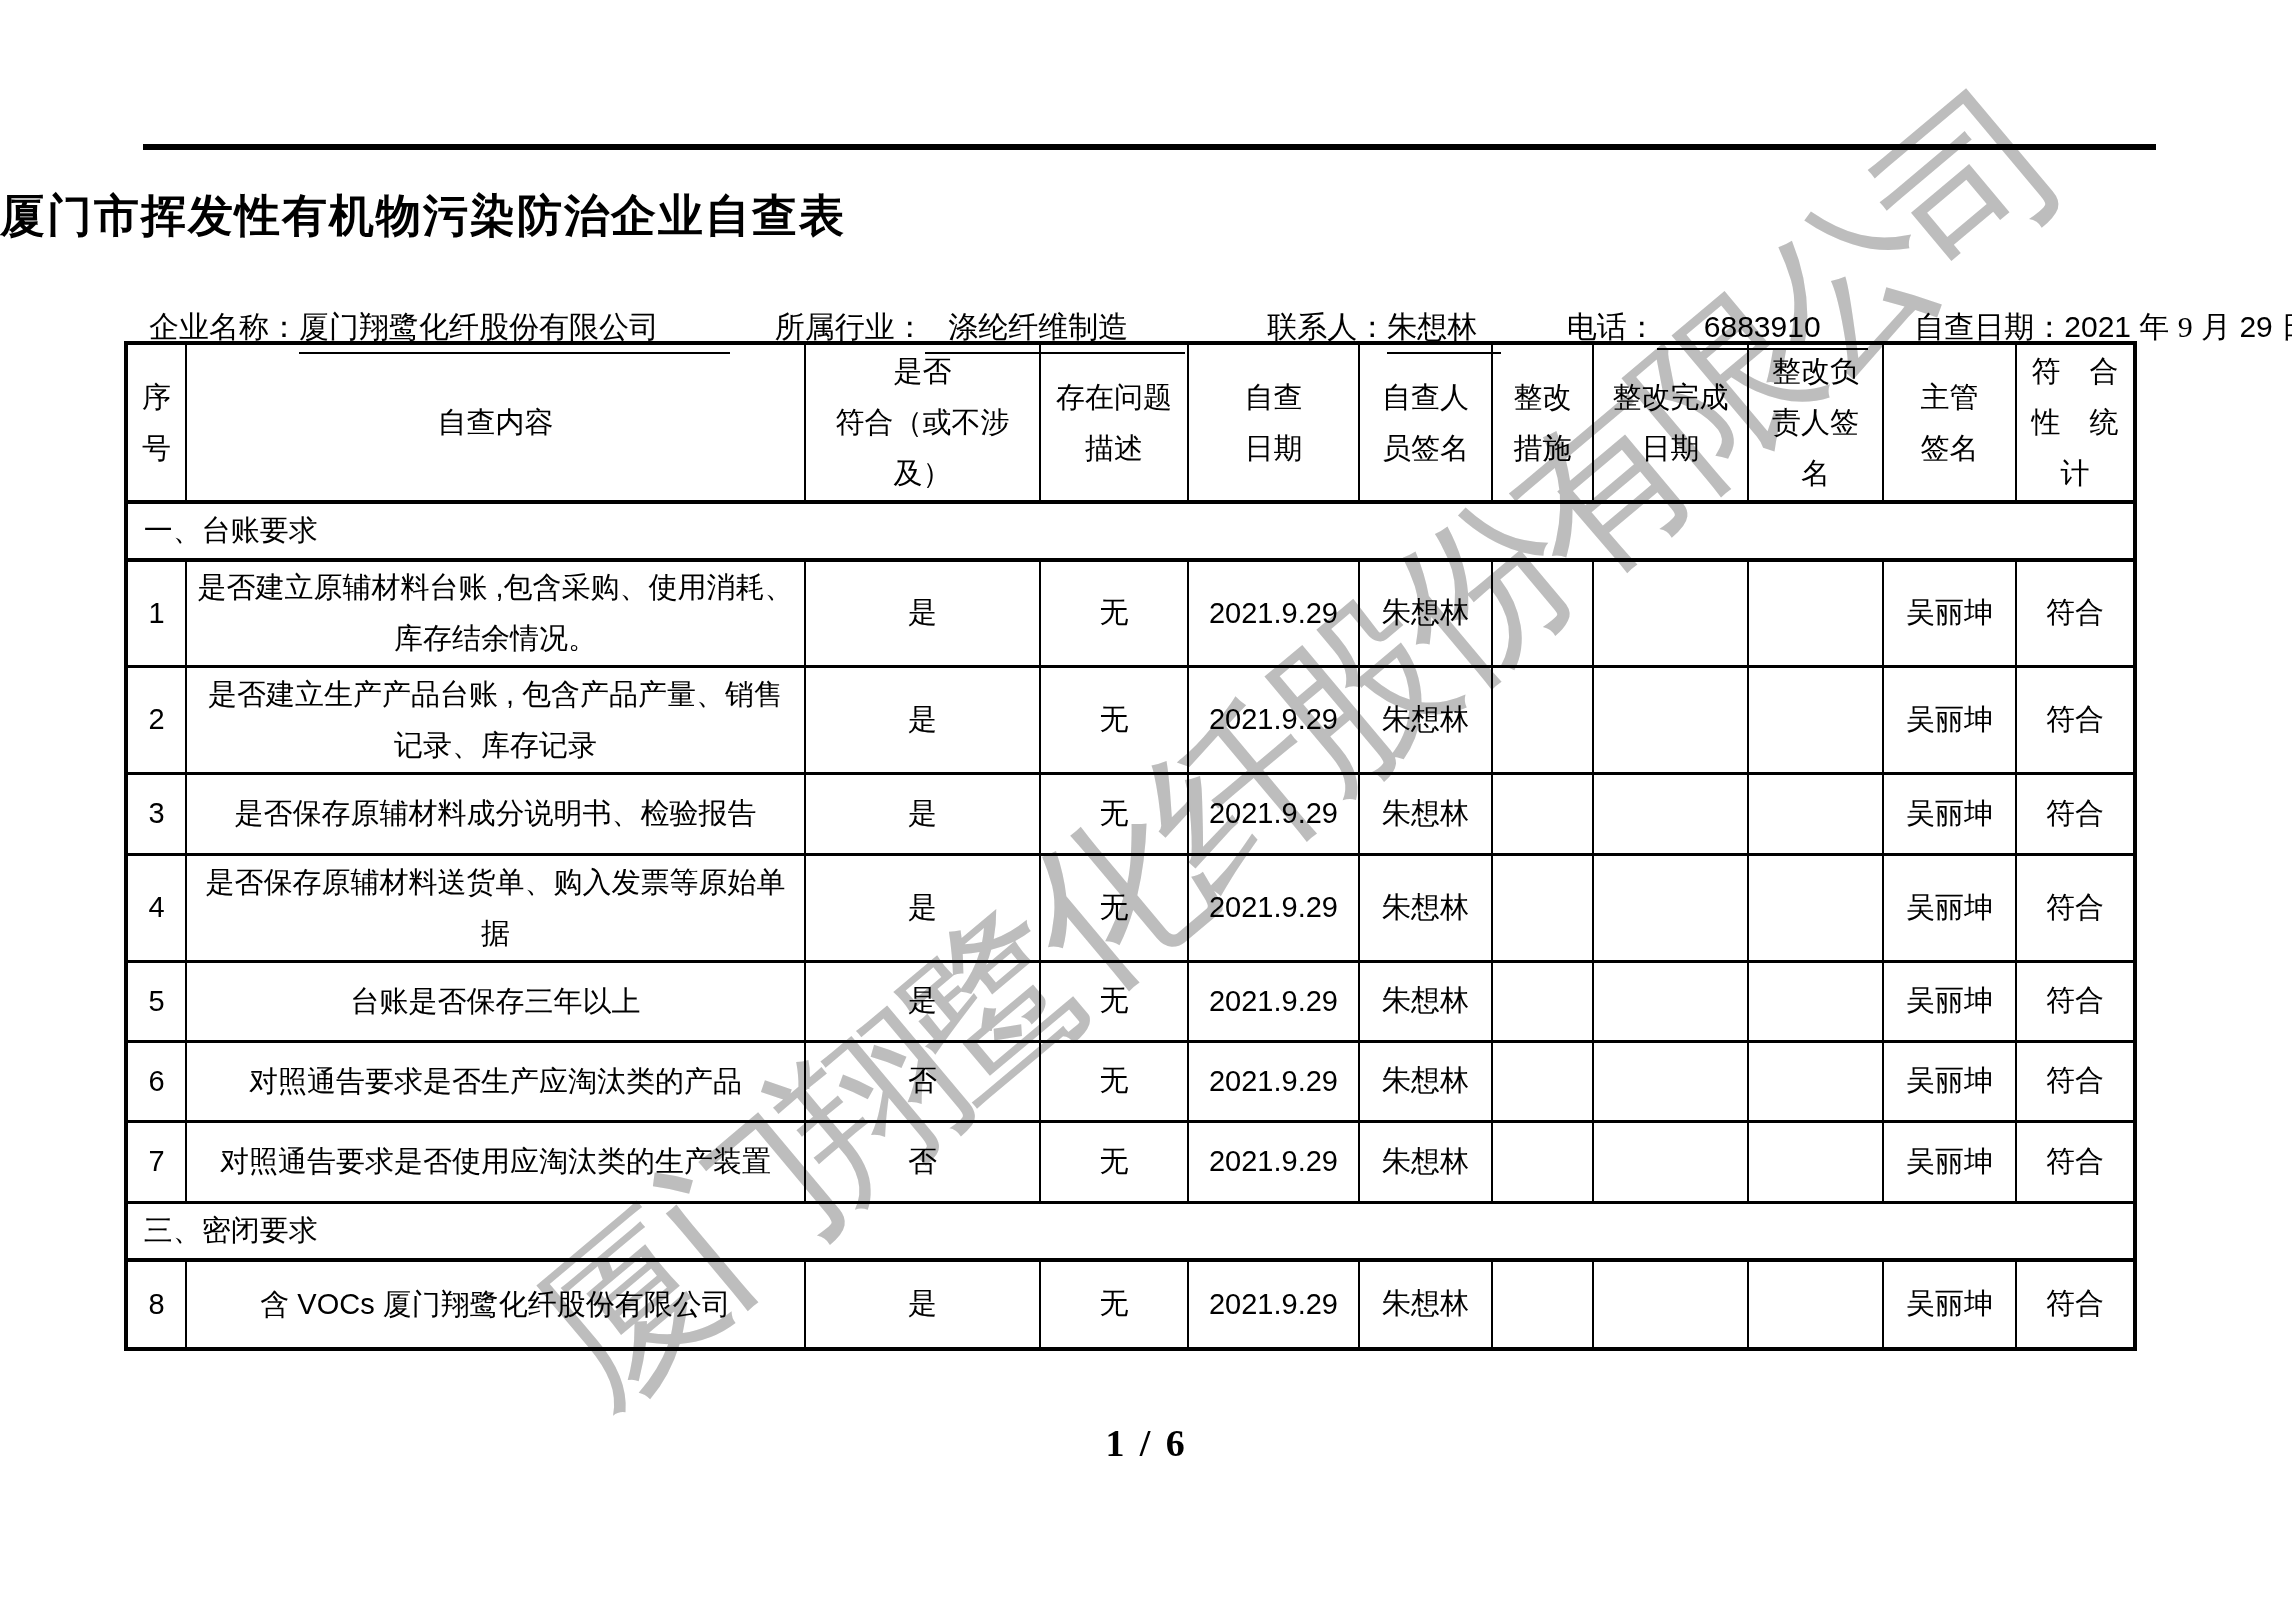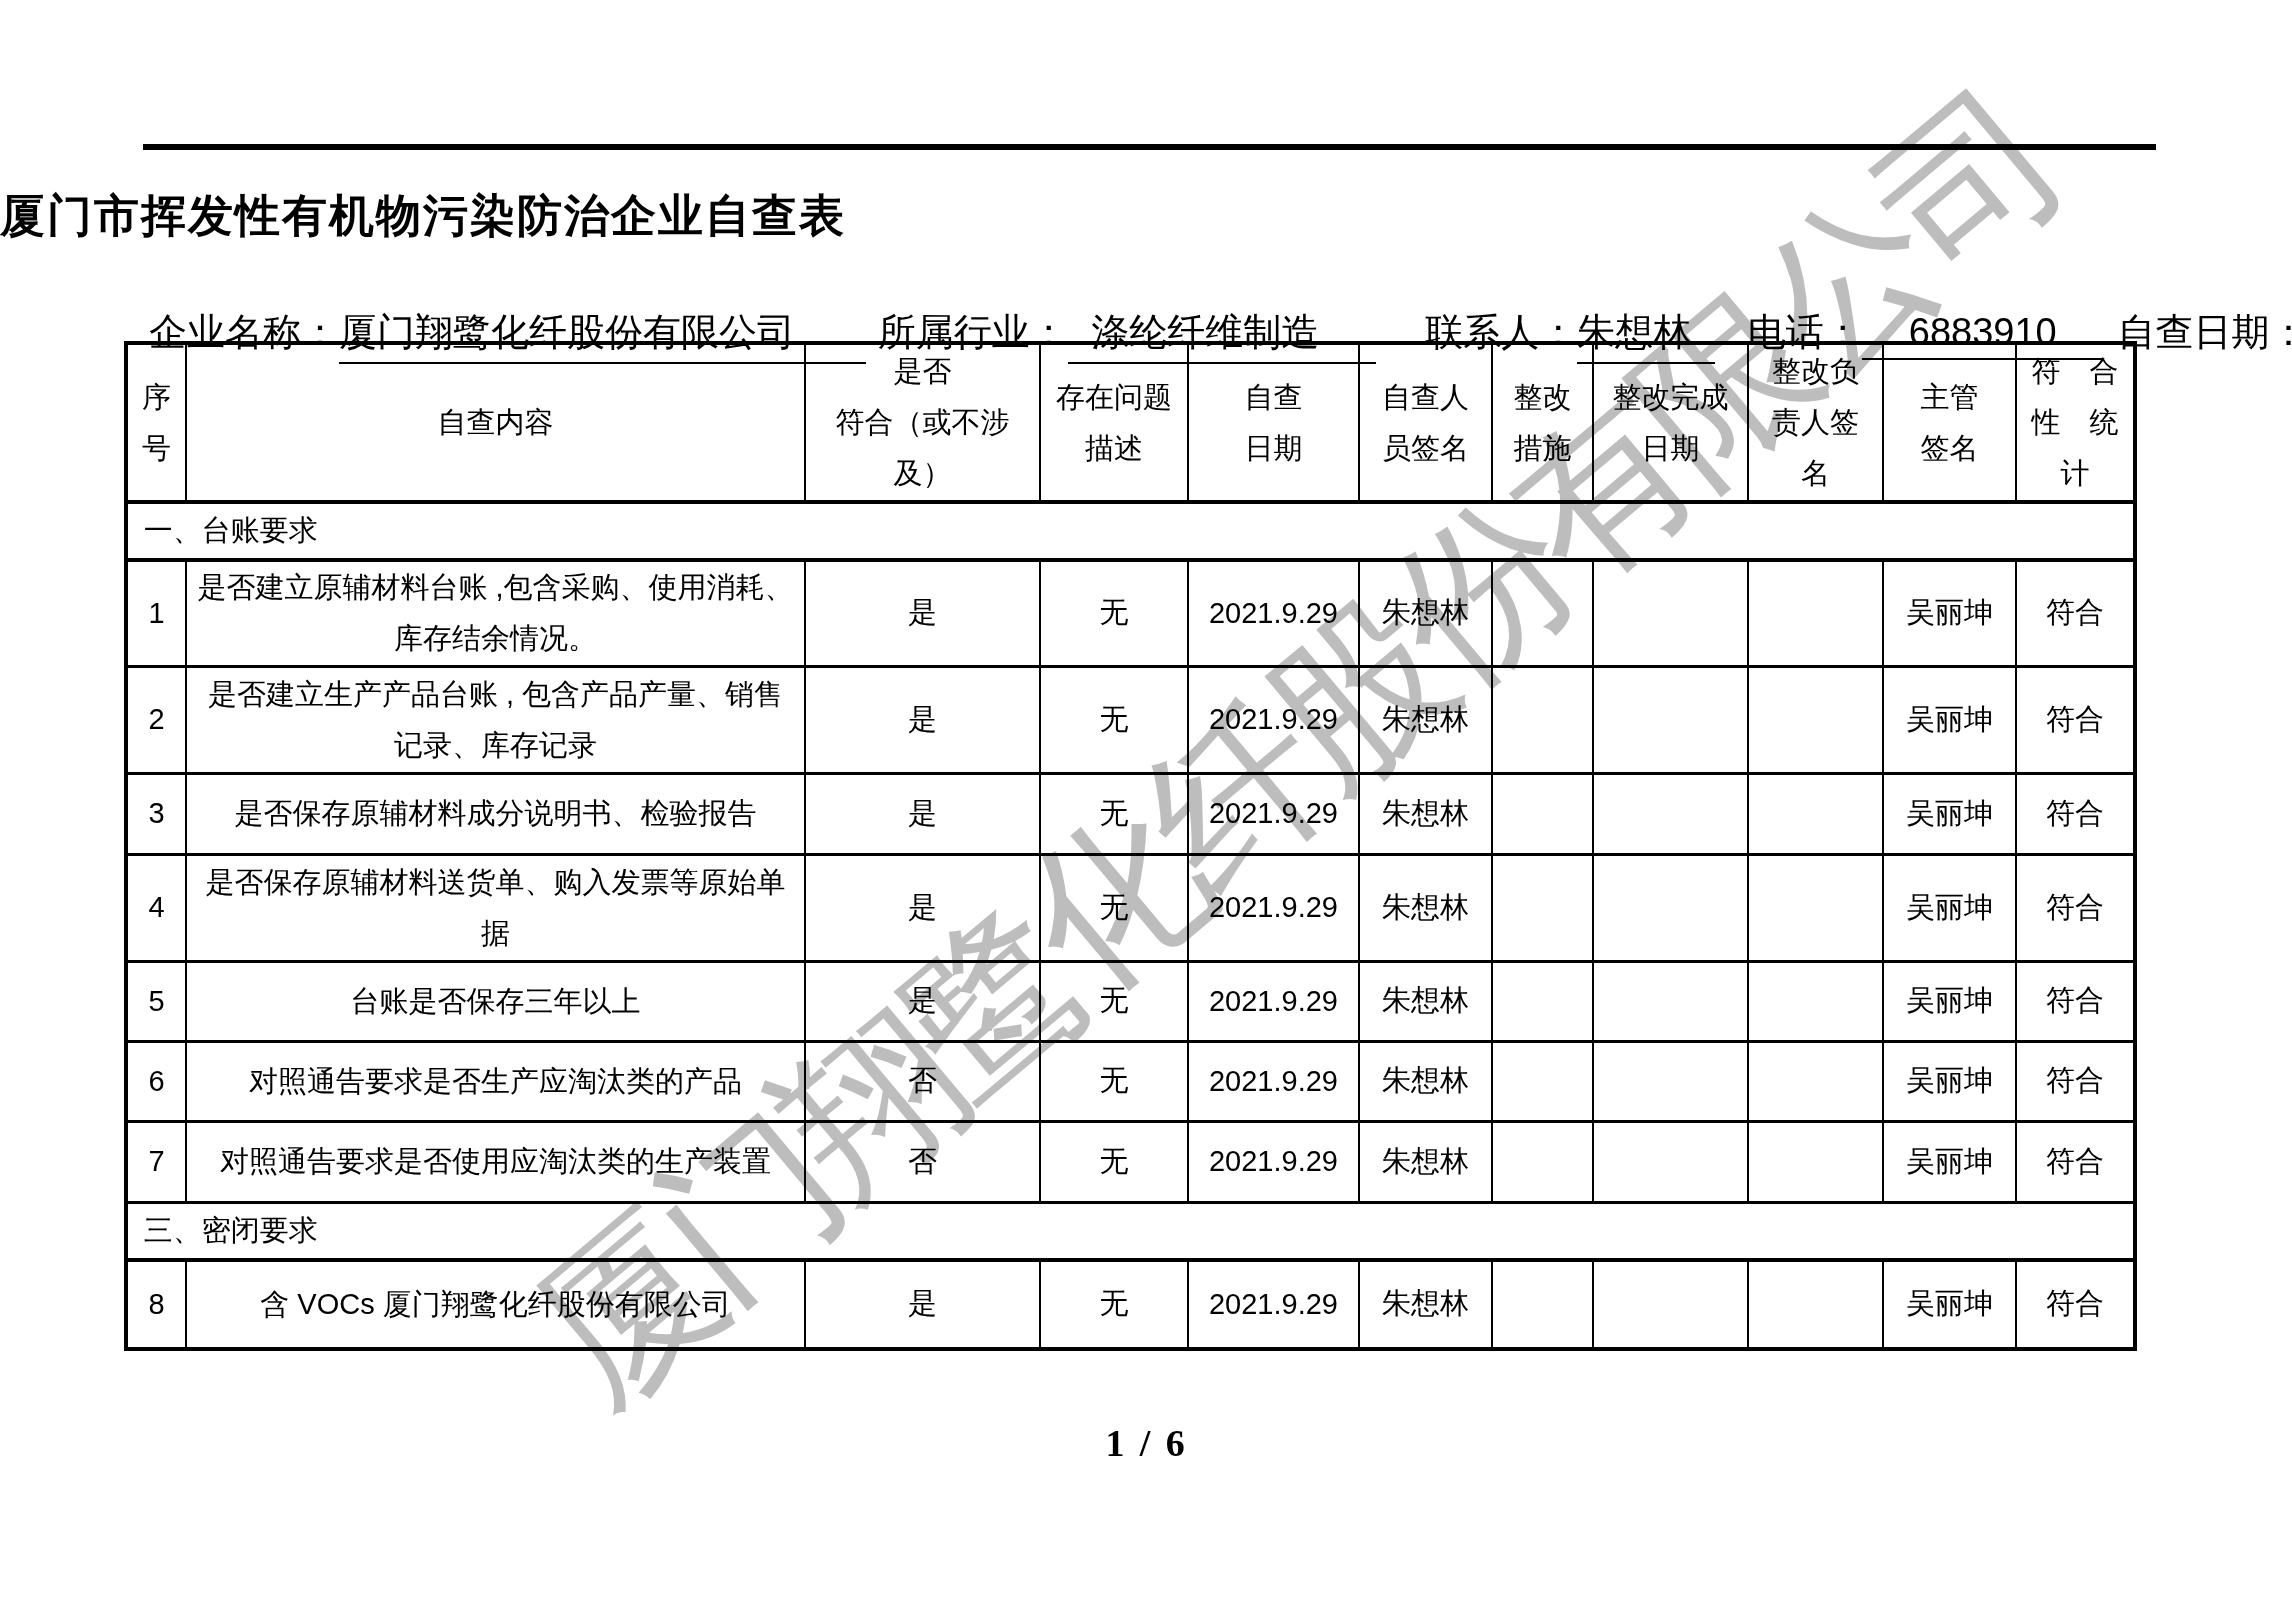--- a/index.html
+++ b/index.html
@@ -10,21 +10,21 @@
   }
   .top-rule{
     position:absolute;left:143px;top:144px;width:2013px;height:5.9px;background:#000;
   }
   .doc-title{
     position:absolute;left:0;top:186px;width:2293px;text-align:left;
     font-size:45px;font-weight:bold;letter-spacing:2px;white-space:nowrap;
   }
   .info-line{
     position:absolute;left:149px;top:286px;width:2058px;
-    font-size:38px;white-space:nowrap;display:flex;align-items:baseline;
+    font-size:30px;white-space:nowrap;display:flex;align-items:baseline;gap:33px;
   }
   .info-group{display:inline-flex;align-items:baseline;}
   .g2{margin-left:11.8px;margin-top:21px;} .g3{margin-left:49px;margin-top:13px;} .g4{margin-left:33px;} .g5{margin-left:13.7px;}
   .u{border-bottom:2.9px solid #000;padding-bottom:3.9px;display:inline-block;}
   .u-company{padding-right:71px;}
   .u-industry{padding-left:23.5px;padding-right:57px;}
   .u-contact{padding-right:23.5px;}
   .u-phone{padding-left:47px;padding-right:47px;}
   .serif-num{font-family:"Liberation Serif",serif;}
 

